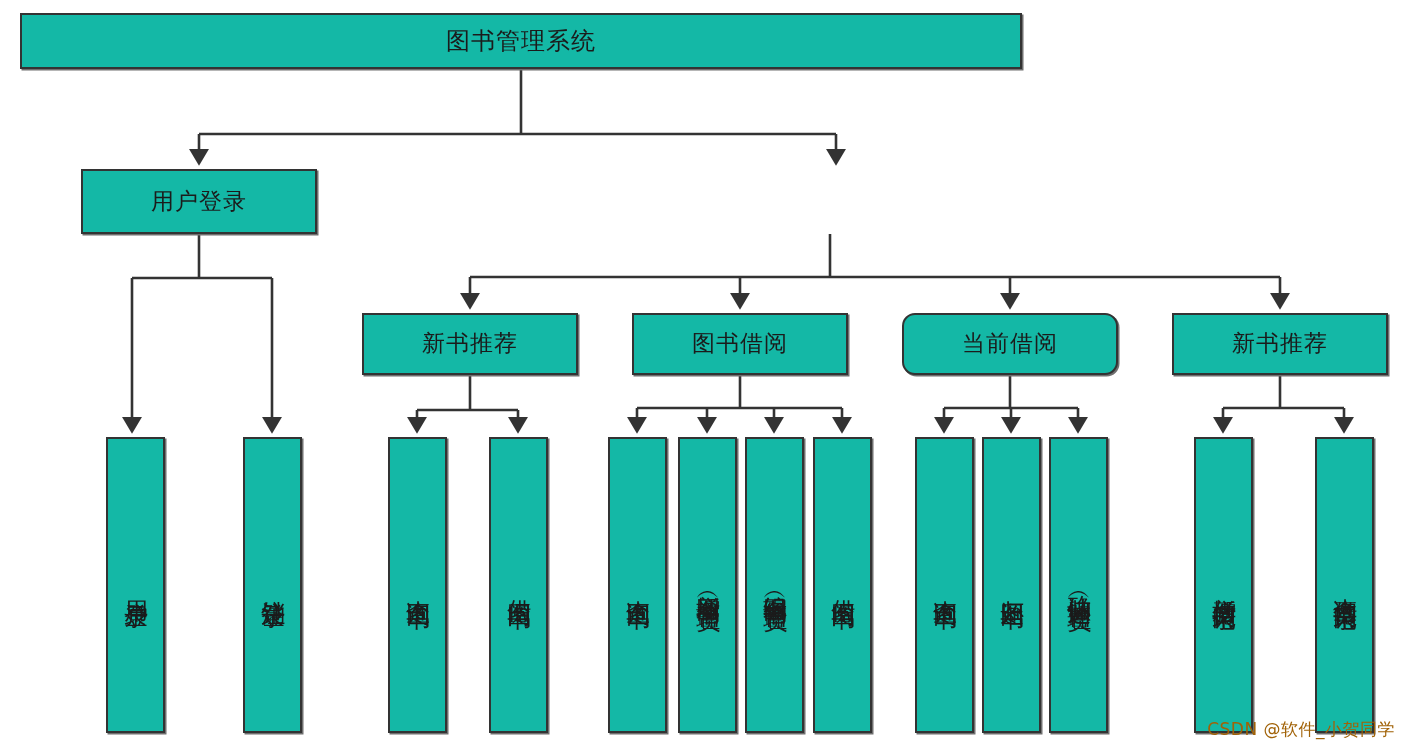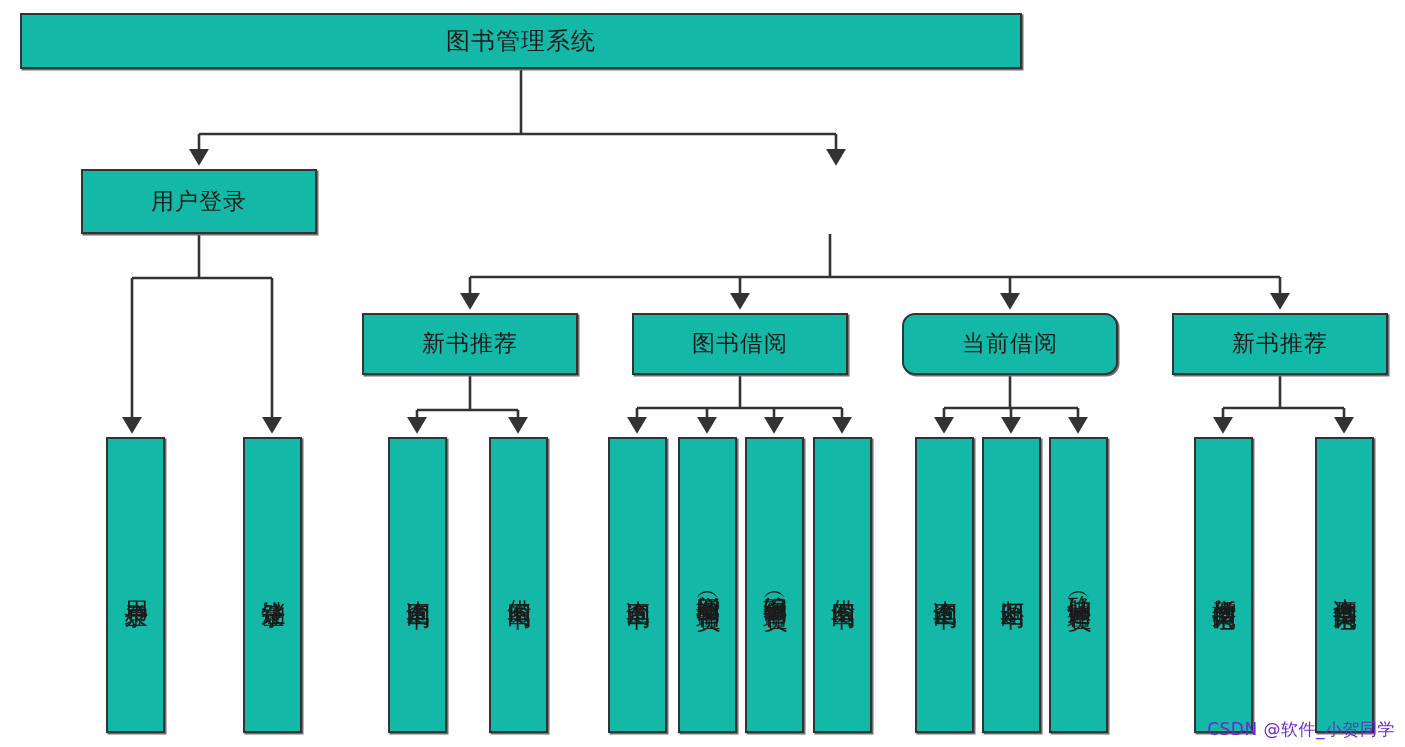--- a/index.html
+++ b/index.html
@@ -49,21 +49,21 @@
     letter-spacing:2px;
     white-space:normal;
     max-height:278px;
   }
   .node.root .label{font-size:24px;}
   .watermark{
     position:absolute;
     right:10px;
     bottom:6px;
     font-size:17px;
-    color:#6d28d9;
+    color:#a16207;
     letter-spacing:0.5px;
     white-space:nowrap;
     z-index:6;
     font-family:"DejaVu Sans","Liberation Sans",sans-serif;
   }
 </style>
 </head>
 <body>
 
 <div id="canvas">

